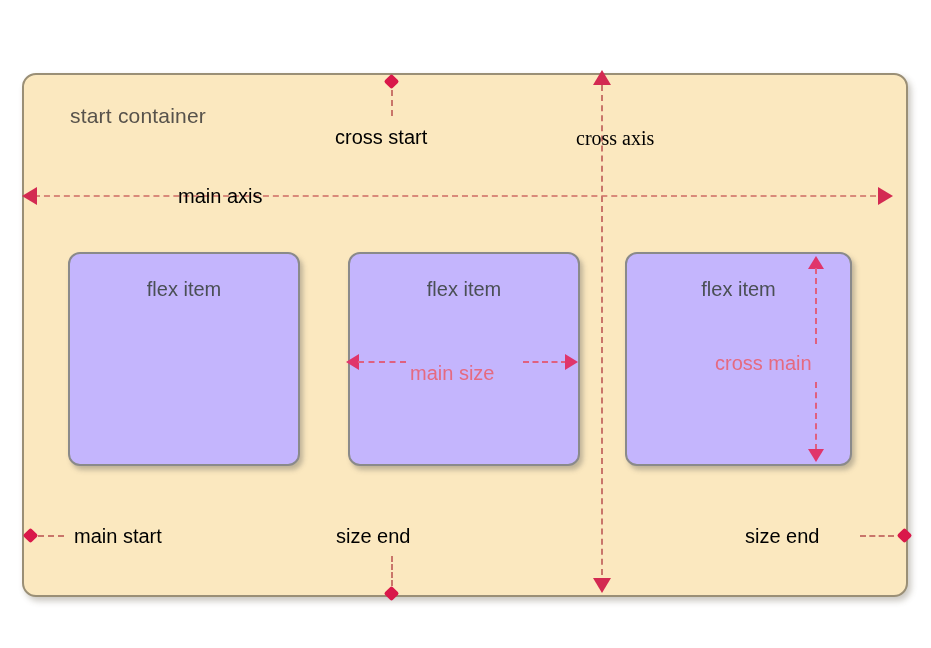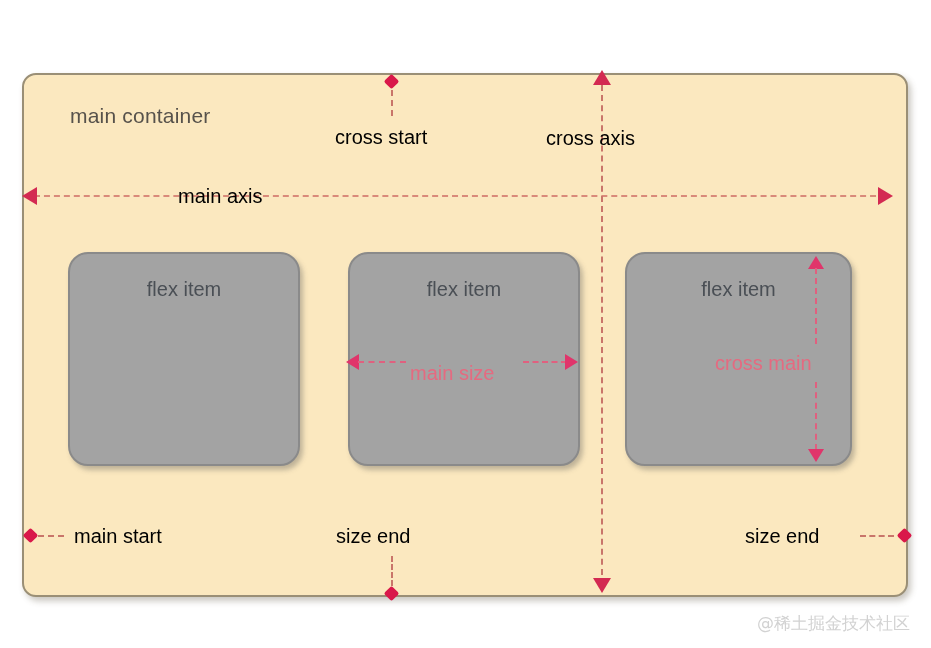--- a/index.html
+++ b/index.html
@@ -42,23 +42,23 @@
     letter-spacing: 0.2px;
     white-space: nowrap;
   }
 
   
   .flex-item {
     position: absolute;
     top: 252px;
     width: 232px;
     height: 214px;
-    background: #a3a3a3;
+    background: #c4b5fd;
     border: 2px solid #8a8a8a;
-    border-radius: 20px;
+    border-radius: 12px;
     box-sizing: border-box;
     box-shadow: 3px 4px 5px rgba(80, 80, 80, 0.35);
   }
   .item-1 { left: 68px; }
   .item-2 { left: 348px; }
   .item-3 { left: 625px; width: 227px; }
 
   .item-label {
     position: absolute;
     top: 24px;
@@ -152,21 +152,21 @@
 
   
   .axis-label {
     position: absolute;
     font-size: 20px;
     color: #000000;
     white-space: nowrap;
   }
   .label-main-axis   { left: 178px; top: 185px; }
   .label-cross-start { left: 335px; top: 126px; }
-  .label-cross-axis  { left: 546px; top: 127px; }
+  .label-cross-axis  { left: 576px; top: 127px; font-family: Liberation Serif, serif; }
   .label-main-start  { left: 74px;  top: 525px; }
   .label-cross-end   { left: 336px; top: 525px; }
   .label-main-end    { left: 745px; top: 525px; }
 
   
   .size-label {
     position: absolute;
     font-size: 20px;
     color: #e56a80;
     white-space: nowrap;
@@ -225,21 +225,21 @@
     font-family: "DejaVu Sans", sans-serif;
   }
 </style>
 </head>
 <body>
 
 <div id="stage">
 
   <div class="flex-container-box"></div>
 
-  <div class="container-label">main container</div>
+  <div class="container-label">start container</div>
 
   <div class="flex-item item-1">
     <div class="item-label">flex item</div>
   </div>
 
   <div class="flex-item item-2">
     <div class="item-label">flex item</div>
   </div>
 
   <div class="flex-item item-3">
@@ -277,15 +277,14 @@
   <div class="size-label label-main-size">main size</div>
   <div class="measure-line-h main-size-dash-right"></div>
   <div class="arrow arrow-sm-right main-size-arrow-right"></div>
 
   <div class="arrow arrow-sm-up cross-size-arrow-up"></div>
   <div class="measure-line-v cross-size-dash-top"></div>
   <div class="size-label label-cross-size">cross main</div>
   <div class="measure-line-v cross-size-dash-bottom"></div>
   <div class="arrow arrow-sm-down cross-size-arrow-down"></div>
 
-  <div class="watermark">@稀土掘金技术社区</div>
 
 </div>
 
 </body></html>

